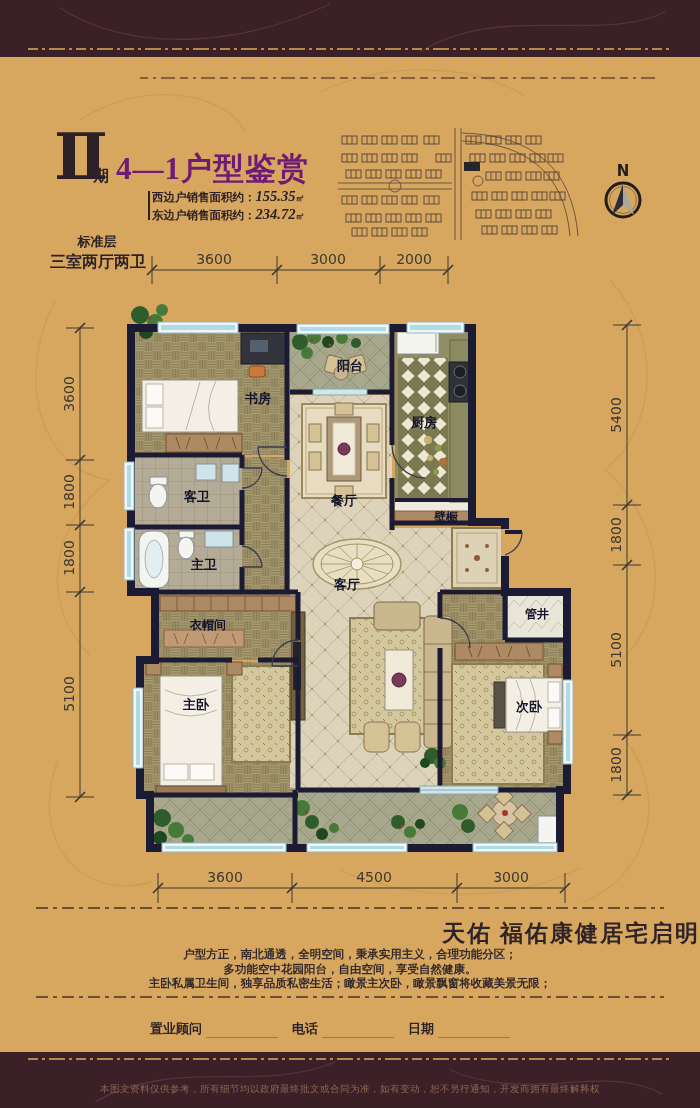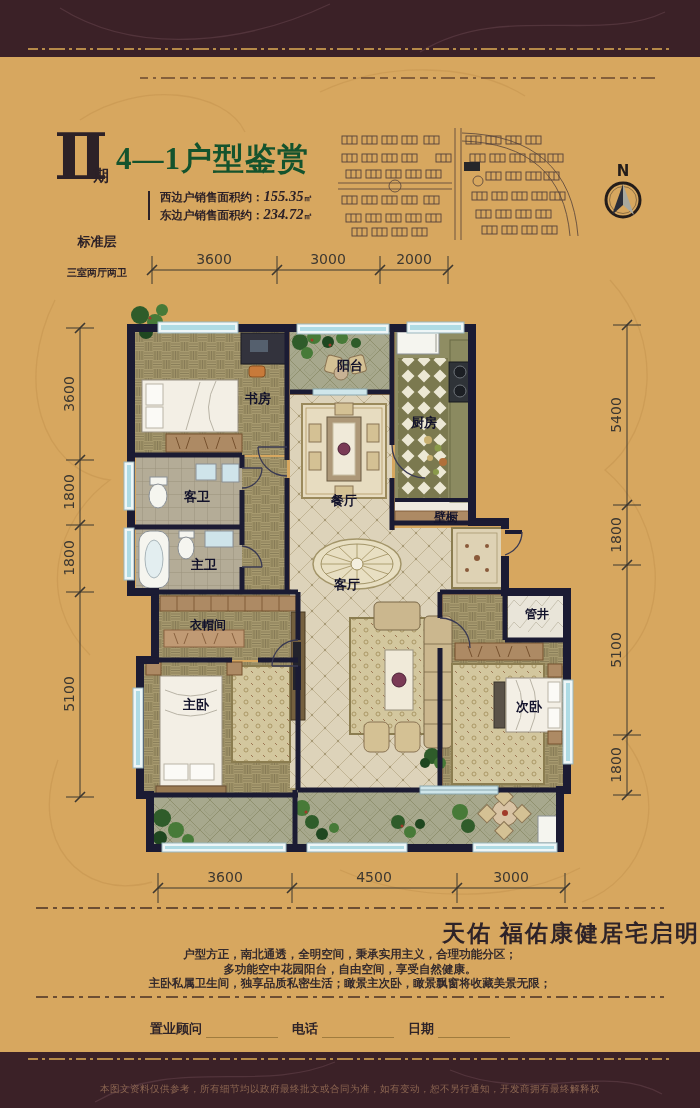--- a/index.html
+++ b/index.html
@@ -8,27 +8,27 @@
   .band{position:absolute;left:0;width:100%;background:#3b2127;z-index:0;}
   .band-top{top:0;height:57px;}
   .band-bottom{bottom:0;height:56px;}
   .gfx{position:absolute;left:0;top:0;z-index:1;}
   .txt{z-index:2;}
 
   
   .phase-numeral{position:absolute;left:54px;top:126px;font-size:64px;font-weight:bold;
      color:#2c2127;line-height:1;z-index:2;}
   .phase-suffix{position:absolute;left:93px;top:166px;font-size:16px;font-weight:bold;color:#2c2127;z-index:2;}
-  .main-title{position:absolute;left:116px;top:138px;font-size:31px;font-weight:bold;
-     letter-spacing:1px;color:#14532d;z-index:2;white-space:nowrap;}
+  .main-title{position:absolute;left:116px;top:148px;font-size:31px;font-weight:bold;
+     letter-spacing:1px;color:#701a75;z-index:2;white-space:nowrap;}
   .spec{position:absolute;left:50px;top:189px;width:94px;text-align:center;color:#2c2127;z-index:2;}
   .spec-l1{font-size:13px;font-weight:bold;margin-top:44px;}
-  .spec-l2{font-size:10px;font-weight:bold;margin-top:15px;white-space:nowrap;}
+  .spec-l2{font-size:16px;font-weight:bold;margin-top:1px;white-space:nowrap;}
   .divider-v{position:absolute;left:148px;top:191px;width:2px;height:29px;background:#2c2127;z-index:2;}
-  .area-col{position:absolute;left:160px;top:188px;color:#2c2127;z-index:2;}
+  .area-col{position:absolute;left:152px;top:188px;color:#2c2127;z-index:2;}
   .area-row{font-size:11.5px;font-weight:bold;line-height:16px;white-space:nowrap;}
   .area-val{font-size:14.5px;font-style:italic;font-weight:bold;}
   .area-unit{font-size:9px;}
 
   
   .slogan{position:absolute;left:0;width:100%;top:918px;text-align:right;font-size:23px;
      font-weight:bold;letter-spacing:2px;color:#2e2328;z-index:2;}
   .desc{position:absolute;left:0;width:100%;top:947px;text-align:center;font-size:11.5px;
      font-weight:bold;line-height:14.5px;color:#342a2c;z-index:2;}
   .signature{position:absolute;left:150px;top:1020px;width:420px;display:flex;gap:14px;

